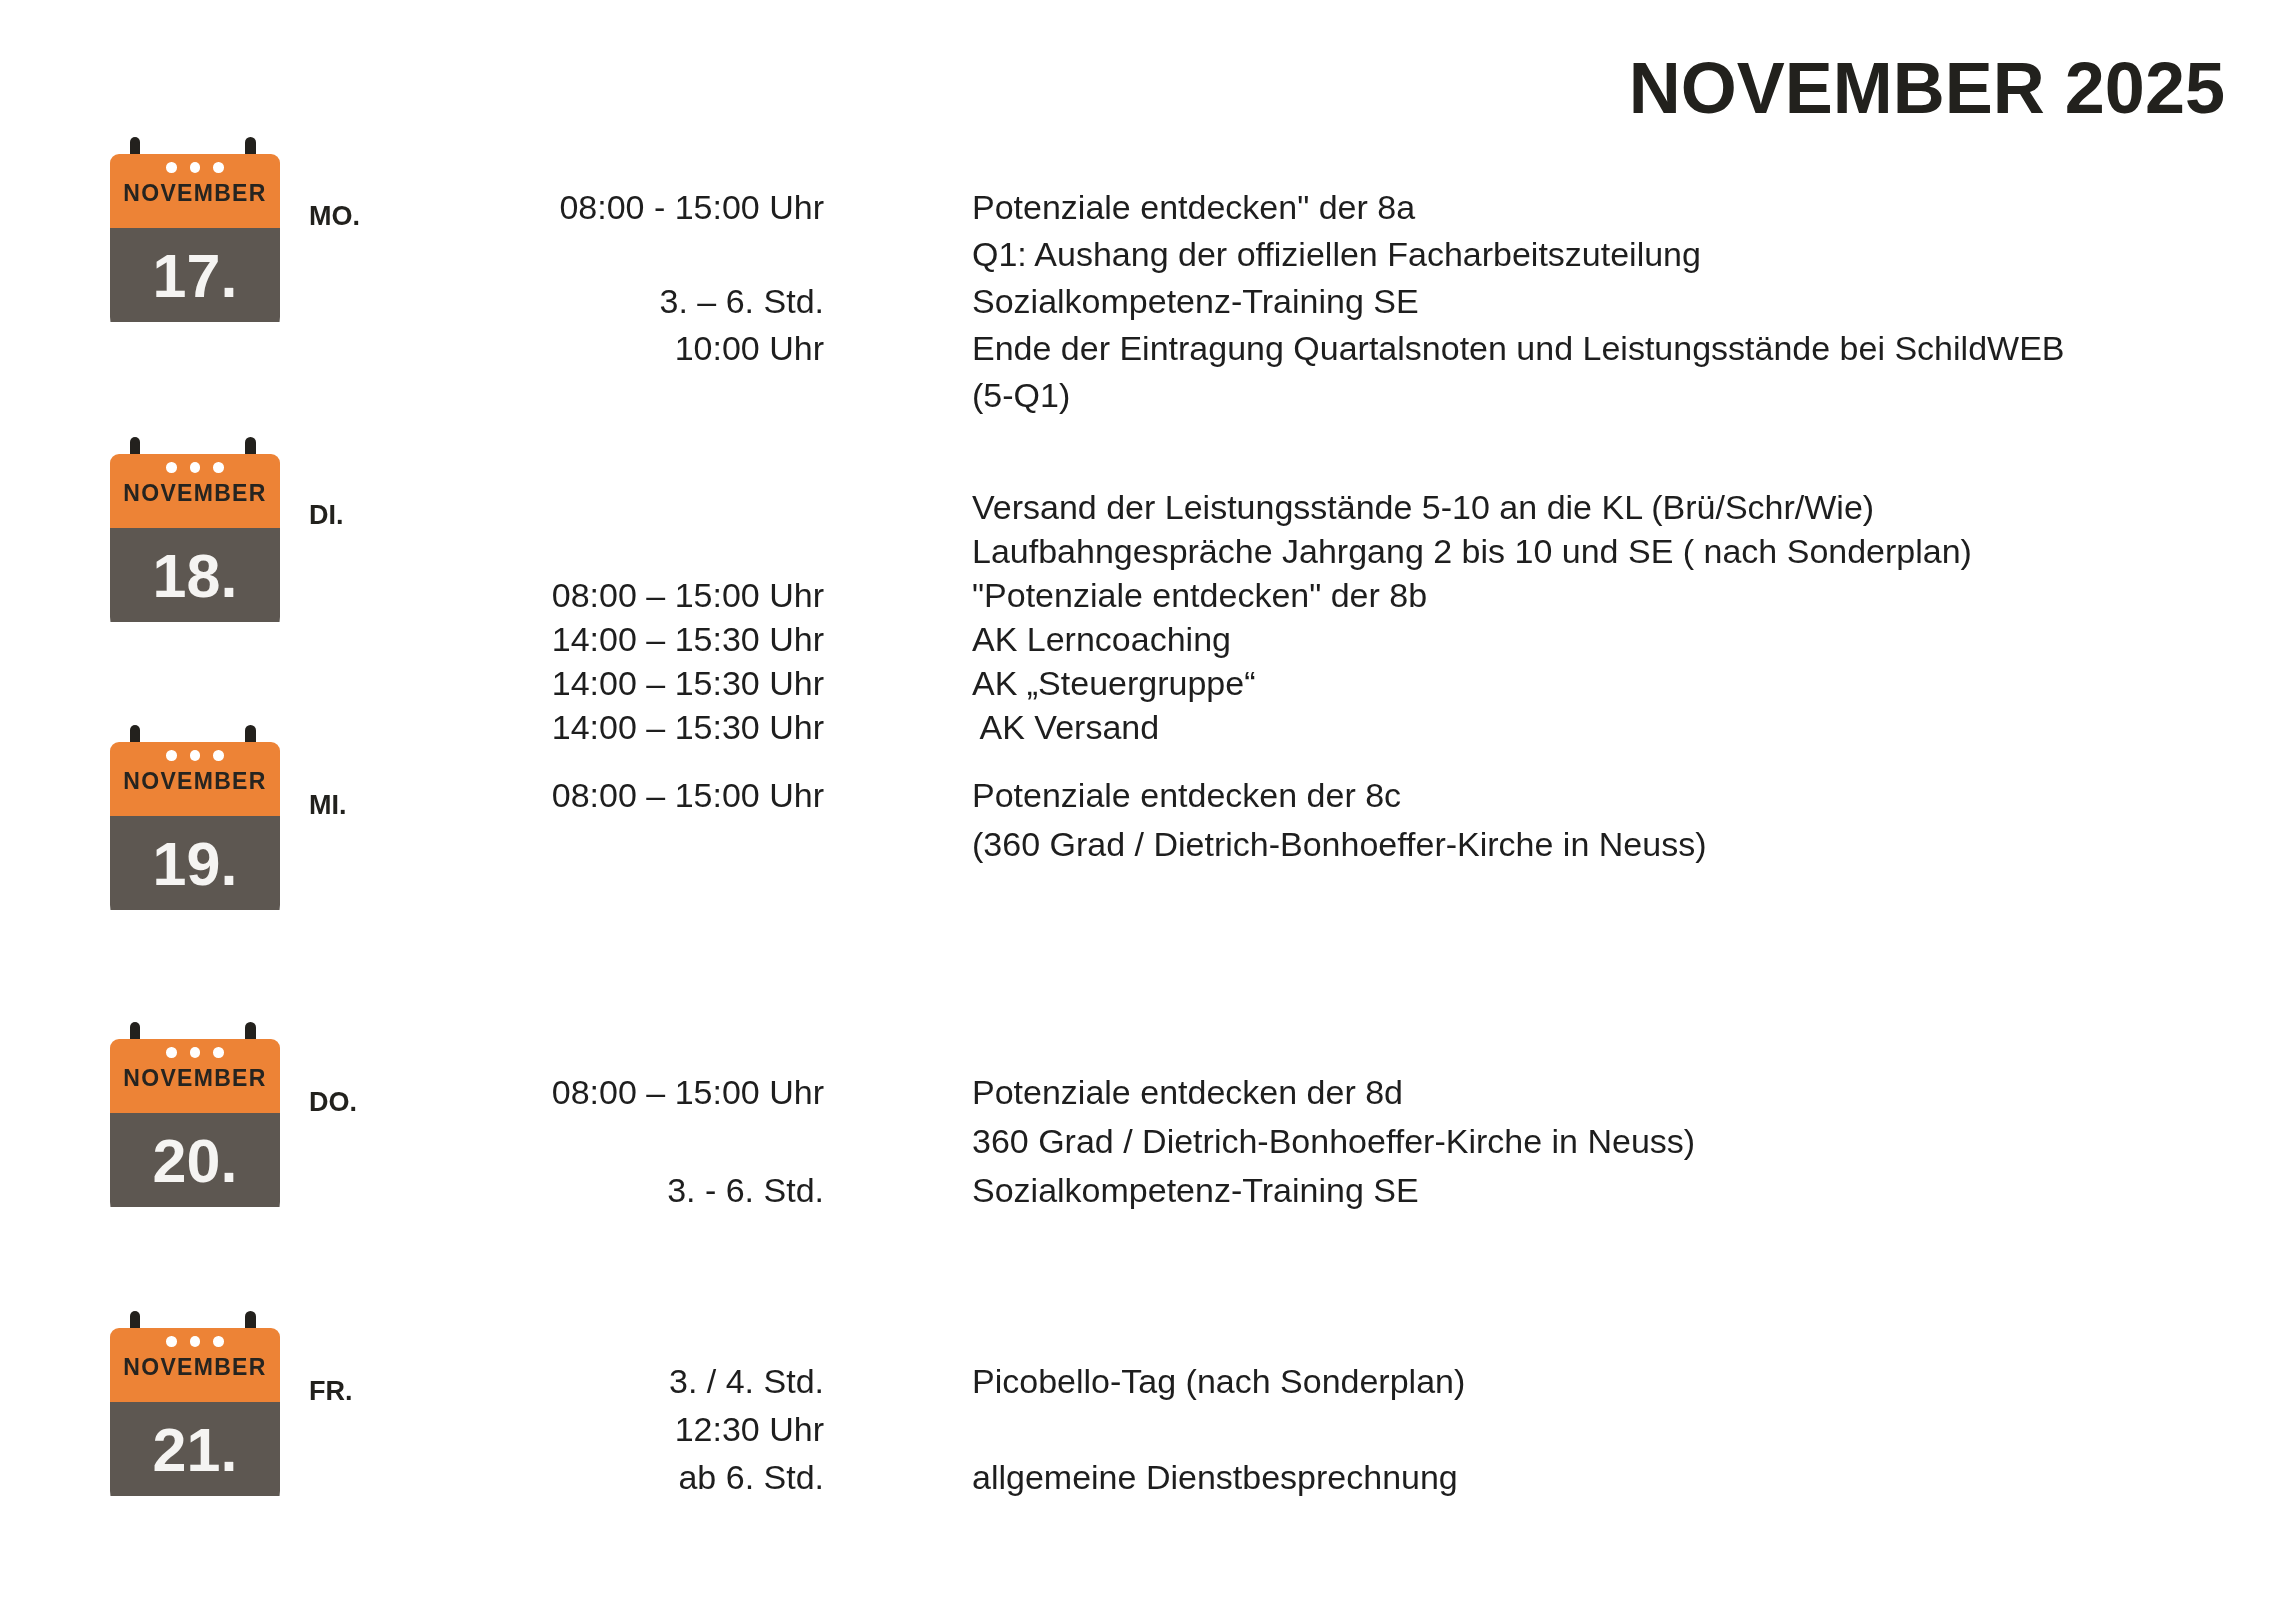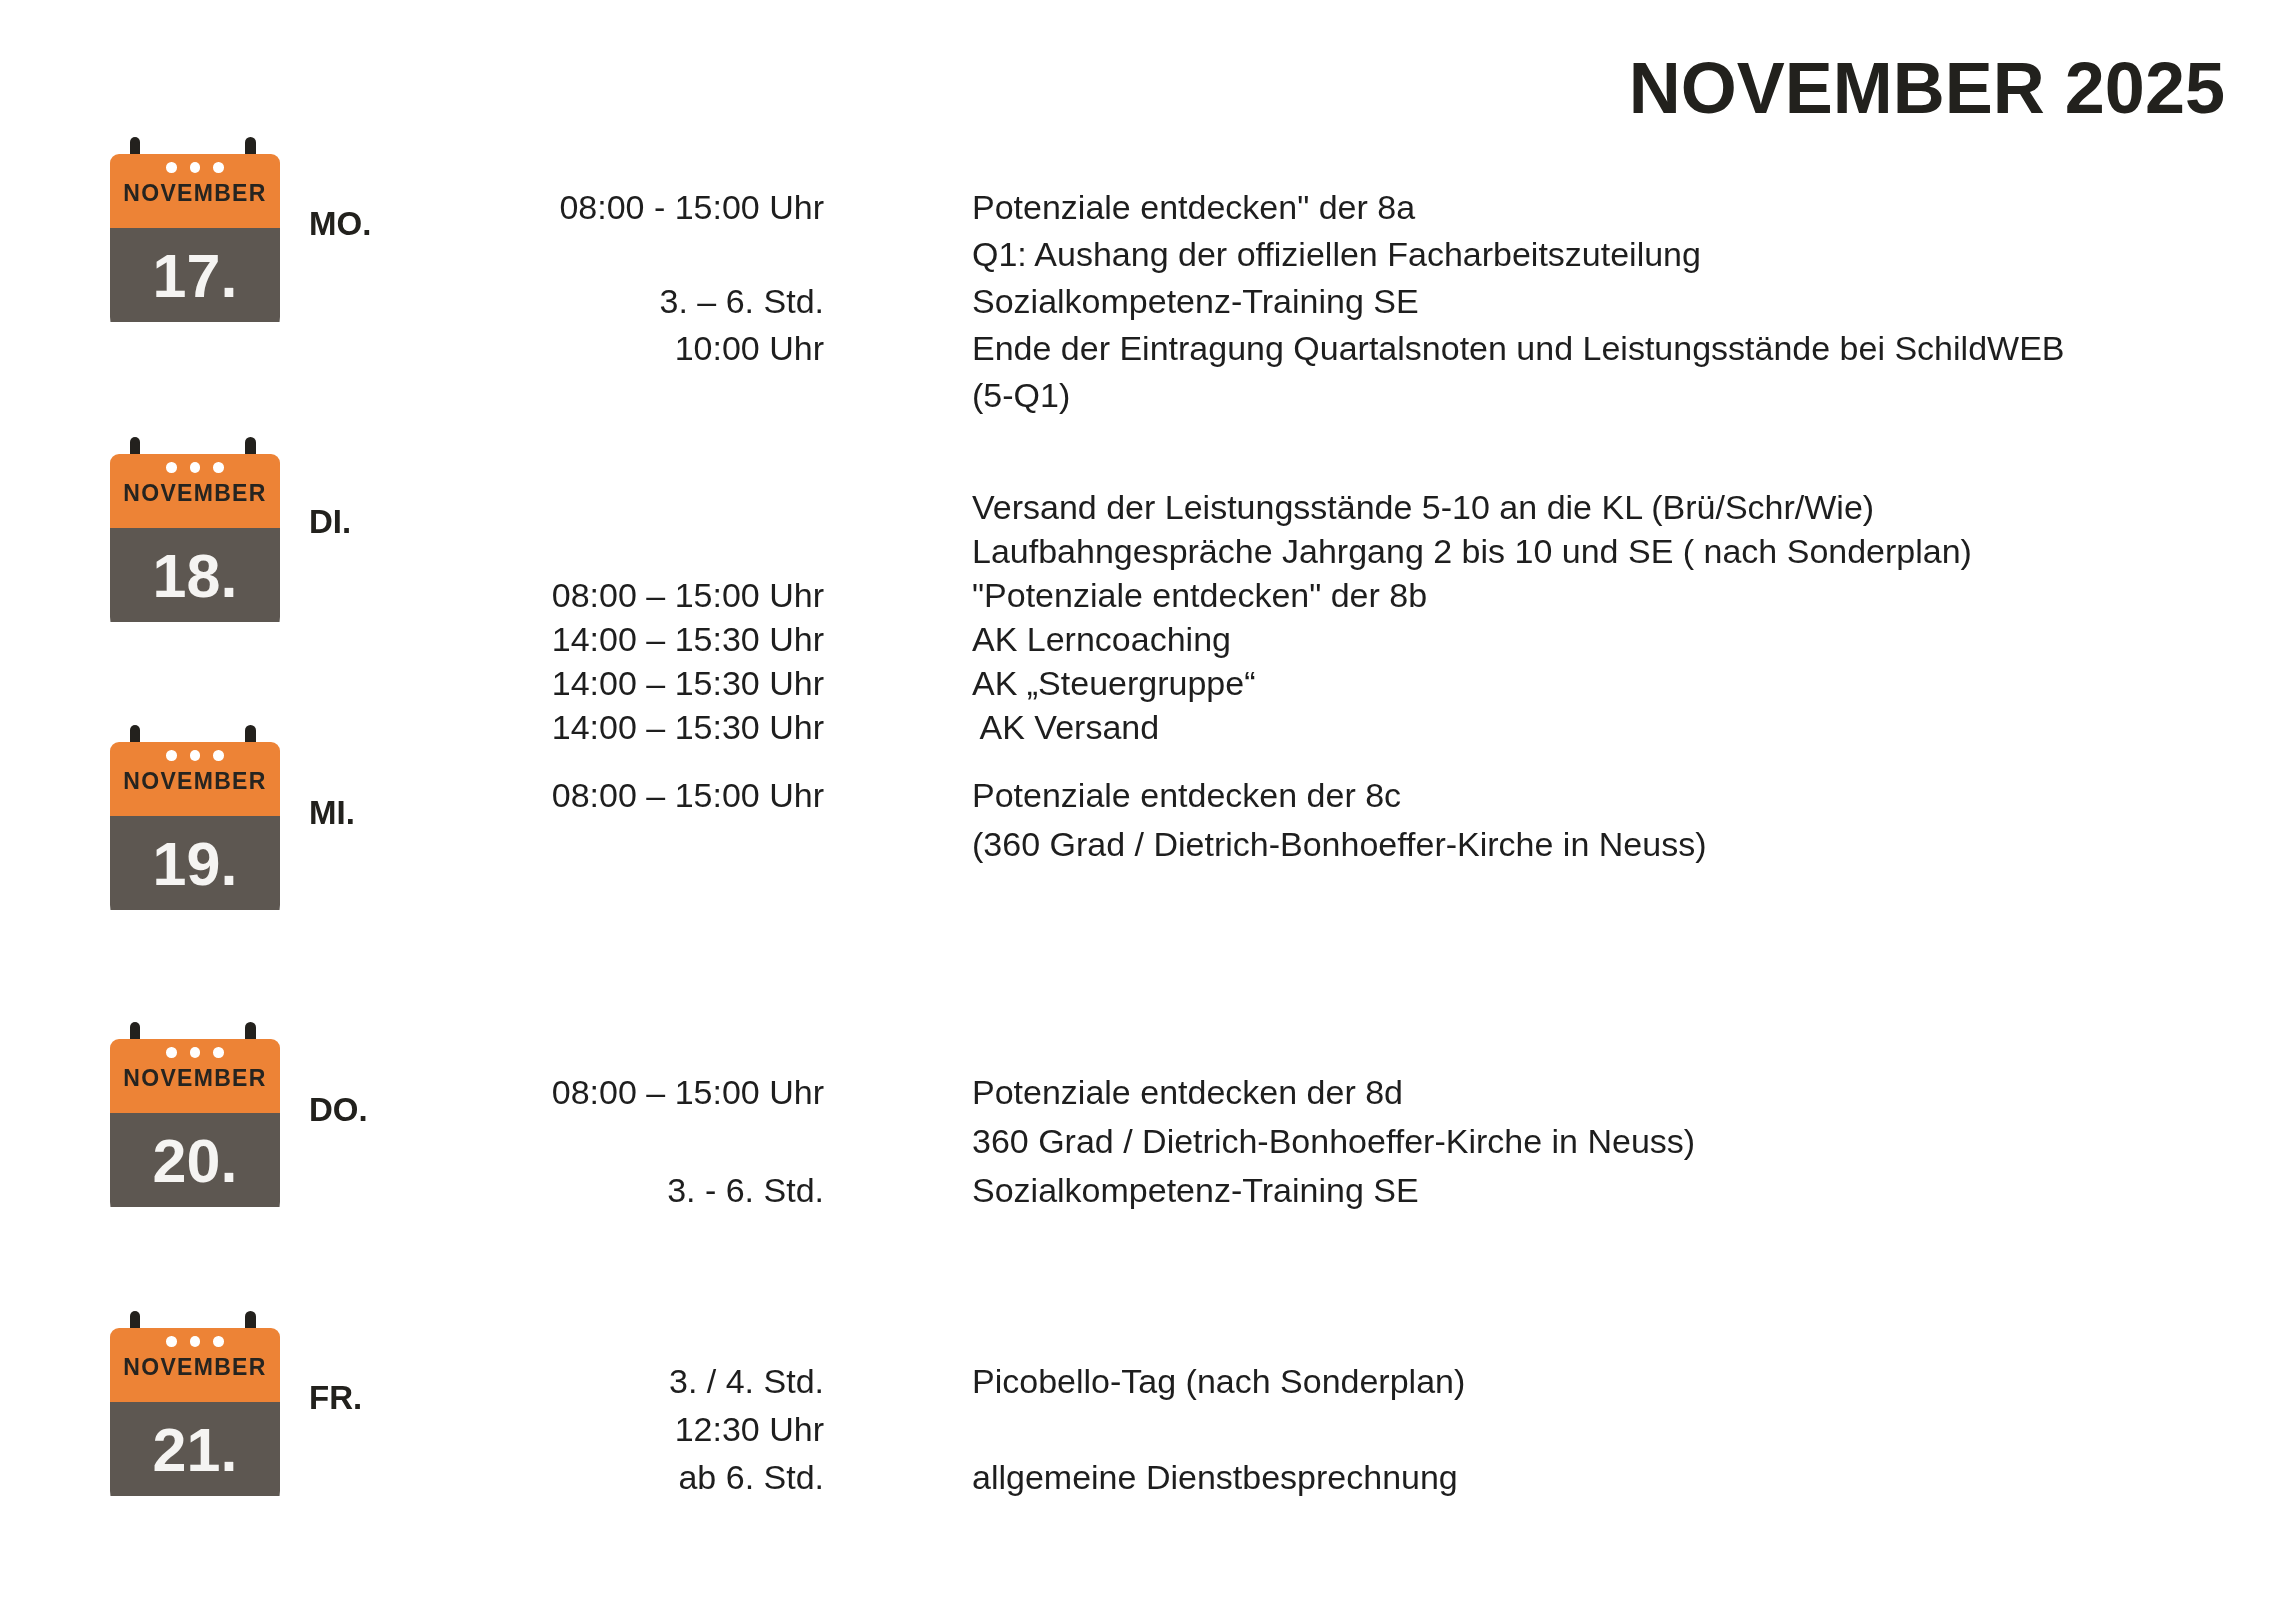--- a/index.html
+++ b/index.html
@@ -58,22 +58,22 @@
   }
   .cal-number {
     height:94px; background:#5D5751;
     display:flex; align-items:center; justify-content:center;
     font-size:61px; font-weight:700; color:#F5F4F2;
     padding-top:1.8px; box-sizing:border-box;
   }
 
   
   .day-label {
-    position:absolute; left:309px; top:63px;
-    font-size:33px; font-weight:700; color:#22211D;
+    position:absolute; left:309px; top:56px;
+    font-size:27px; font-weight:700; color:#22211D;
     line-height:var(--lh);
   }
 
   
   .lines { position:absolute; left:502px; top:51px; }
   .line { display:flex; height:var(--lh); align-items:flex-start; }
   .time {
     width:322px; text-align:right;
     font-size:34px; white-space:pre; flex:none;
   }

